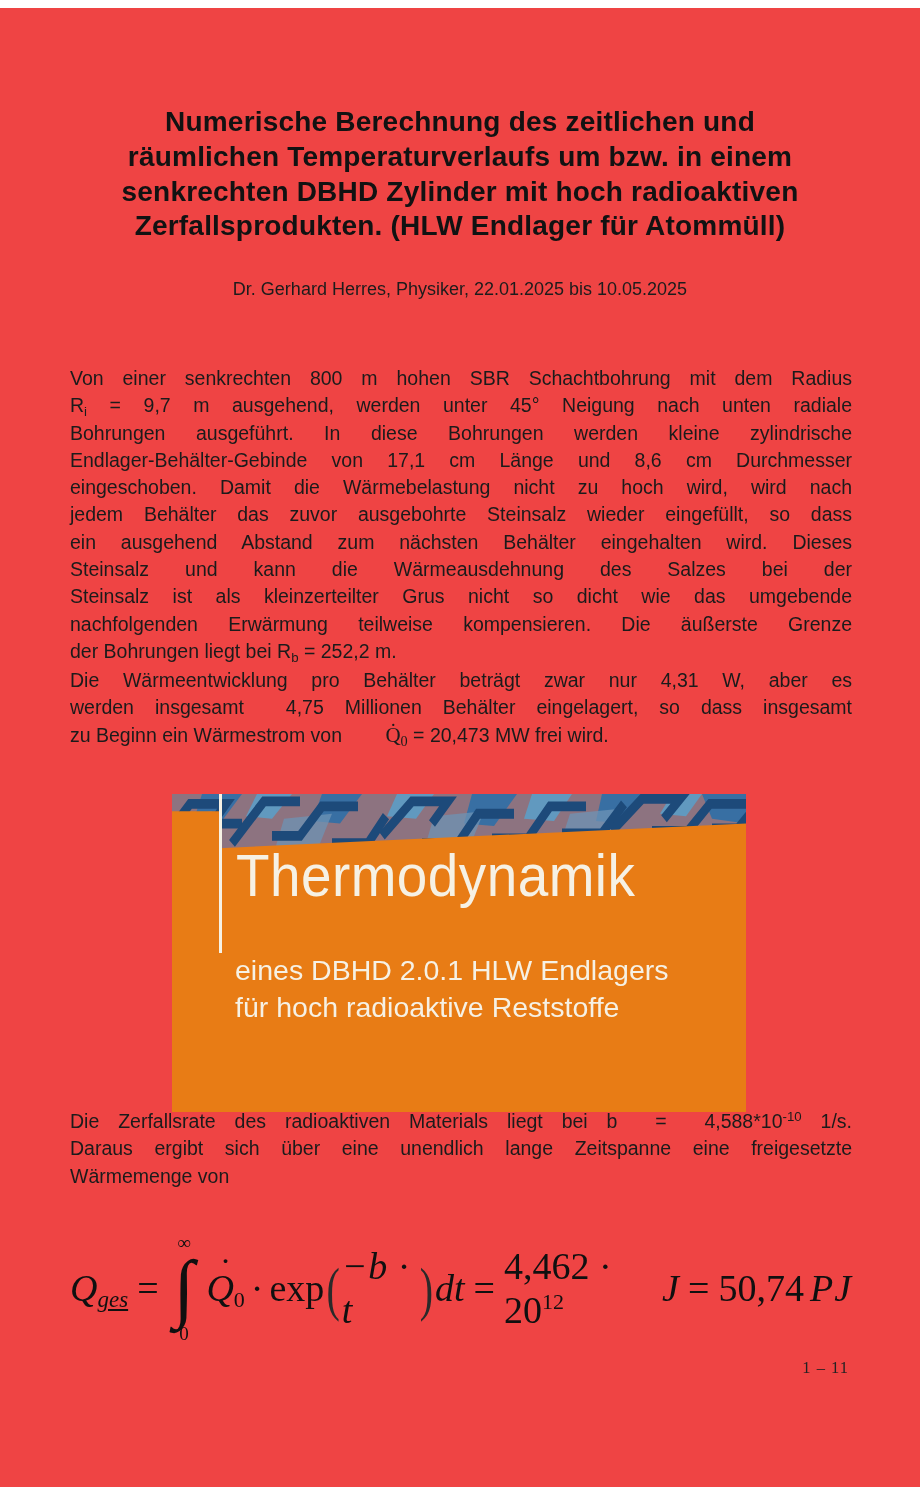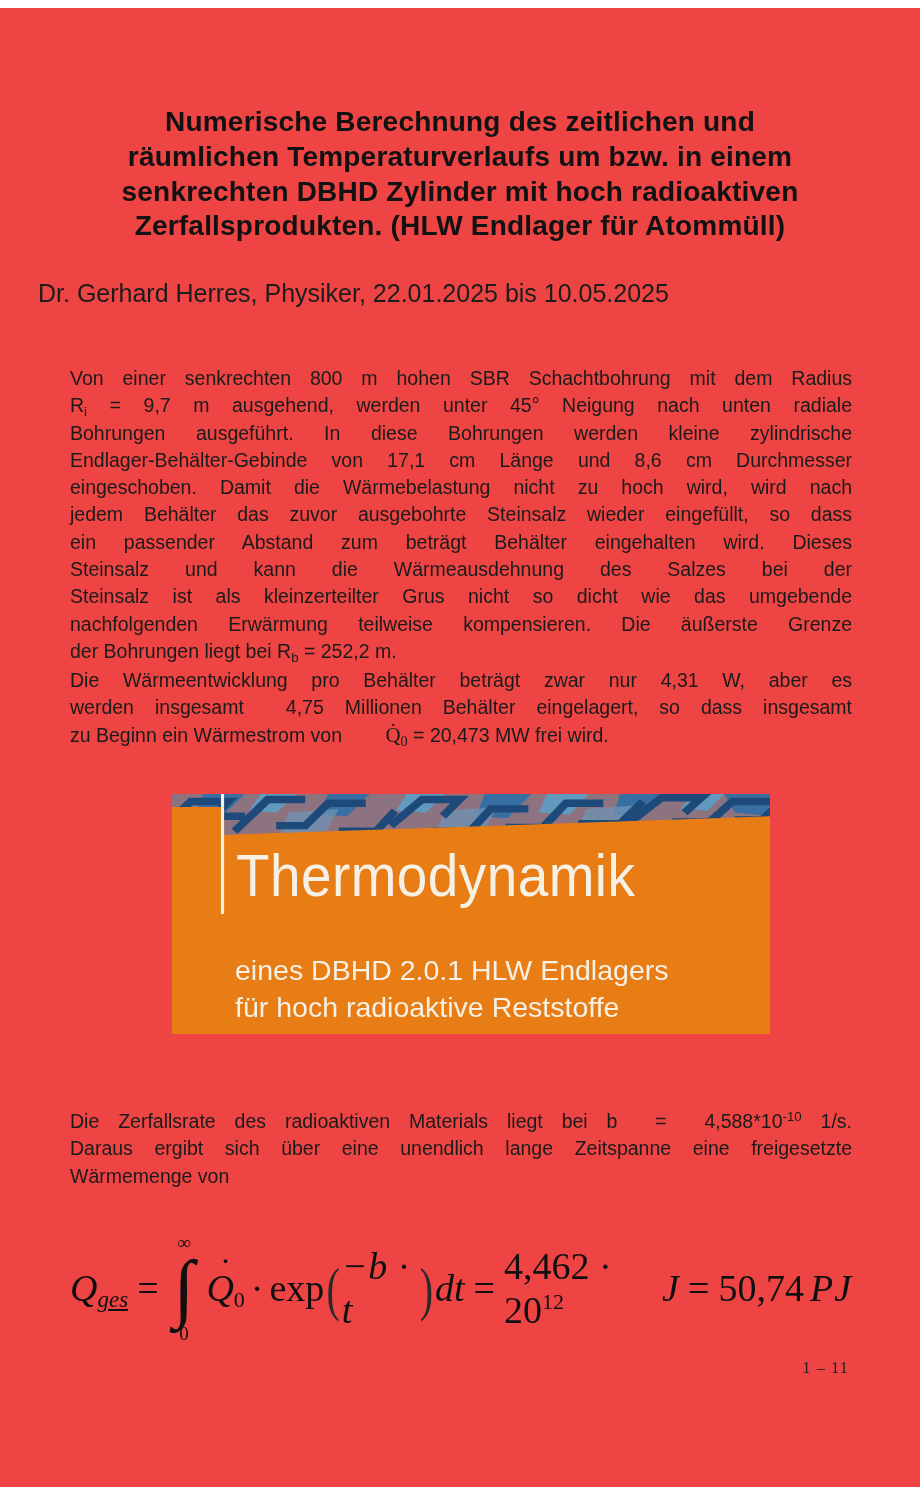--- a/index.html
+++ b/index.html
@@ -17,36 +17,36 @@
     position:relative;width:920px;height:1487px;margin:8px auto;background:#ef4444;
     font-family:"Liberation Sans",sans-serif;color:var(--ink);overflow:hidden;
   }
   
   .doc-title{
     position:absolute;top:97px;left:38px;right:38px;text-align:center;
     font-weight:bold;font-size:28px;line-height:34.8px;color:#121212;letter-spacing:0.2px;
   }
   
   .author{
-    position:absolute;top:271px;left:38px;right:38px;
-    font-size:25px;color:#1c1c1c;
+    position:absolute;top:271px;left:38px;right:38px;text-align:center;
+    font-size:18px;color:#1c1c1c;
   }
   
   .para{position:absolute;left:70px;width:782px;font-size:19.5px;line-height:27.3px;color:#1b1b1b;}
   .para .line{min-height:27.3px;}
   .para .jl{text-align:justify;text-align-last:justify;}
   #p1{top:357px;}
   #p2{top:659px;}
   #p3{top:1100px;}
   sub{font-size:68%;vertical-align:-0.28em;line-height:0;}
   sup{font-size:68%;vertical-align:0.5em;line-height:0;}
   .mathq{font-family:"Liberation Serif",serif;font-size:21px;}
   .mathq sub{font-style:normal;}
   
-  .banner{position:absolute;left:172px;top:786px;width:574px;height:240px;padding-left:24px;}
+  .banner{position:absolute;left:172px;top:786px;width:574px;height:318px;}
   .banner svg{position:absolute;left:0;top:0;width:100%;height:100%;display:block;}
   .banner-title{
     position:absolute;left:64px;top:53px;color:var(--cream);
     font-size:59px;line-height:1;transform:scaleX(0.93);transform-origin:left center;
     letter-spacing:0.5px;white-space:nowrap;
   }
   .banner-sub{
     position:absolute;left:63px;top:158px;color:var(--cream);
     font-size:28.5px;line-height:37px;white-space:nowrap;
   }
@@ -91,21 +91,21 @@
 
   <div class="author">Dr. Gerhard Herres, Physiker, 22.01.2025 bis 10.05.2025</div>
 
   <div class="para" id="p1">
       <div class="line jl">Von einer senkrechten 800 m hohen SBR Schachtbohrung mit dem Radius</div>
       <div class="line jl">R<sub>i</sub> = 9,7 m ausgehend, werden unter 45° Neigung nach unten radiale</div>
       <div class="line jl">Bohrungen ausgeführt. In diese Bohrungen werden kleine zylindrische</div>
       <div class="line jl">Endlager-Behälter-Gebinde von 17,1 cm Länge und 8,6 cm Durchmesser</div>
       <div class="line jl">eingeschoben. Damit die Wärmebelastung nicht zu hoch wird, wird nach</div>
       <div class="line jl">jedem Behälter das zuvor ausgebohrte Steinsalz wieder eingefüllt, so dass</div>
-      <div class="line jl">ein passender Abstand zum beträgt Behälter eingehalten wird. Dieses</div>
+      <div class="line jl">ein ausgehend Abstand zum nächsten Behälter eingehalten wird. Dieses</div>
       <div class="line jl">Steinsalz und kann die Wärmeausdehnung des Salzes bei der</div>
       <div class="line jl">Steinsalz ist als kleinzerteilter Grus nicht so dicht wie das umgebende</div>
       <div class="line jl">nachfolgenden Erwärmung teilweise kompensieren. Die äußerste Grenze</div>
       <div class="line">der Bohrungen liegt bei R<sub>b</sub> = 252,2 m.</div>
     </div>
 
   <div class="para" id="p2">
       <div class="line jl">Die Wärmeentwicklung pro Behälter beträgt zwar nur 4,31 W, aber es</div>
       <div class="line jl">werden insgesamt&nbsp; 4,75 Millionen Behälter eingelagert, so dass insgesamt</div>
       <div class="line">zu Beginn ein Wärmestrom von &nbsp;&nbsp;&nbsp;&nbsp;&nbsp;&nbsp; <span class="mathq">Q̇<sub>0</sub></span> = 20,473 MW frei wird.</div>

